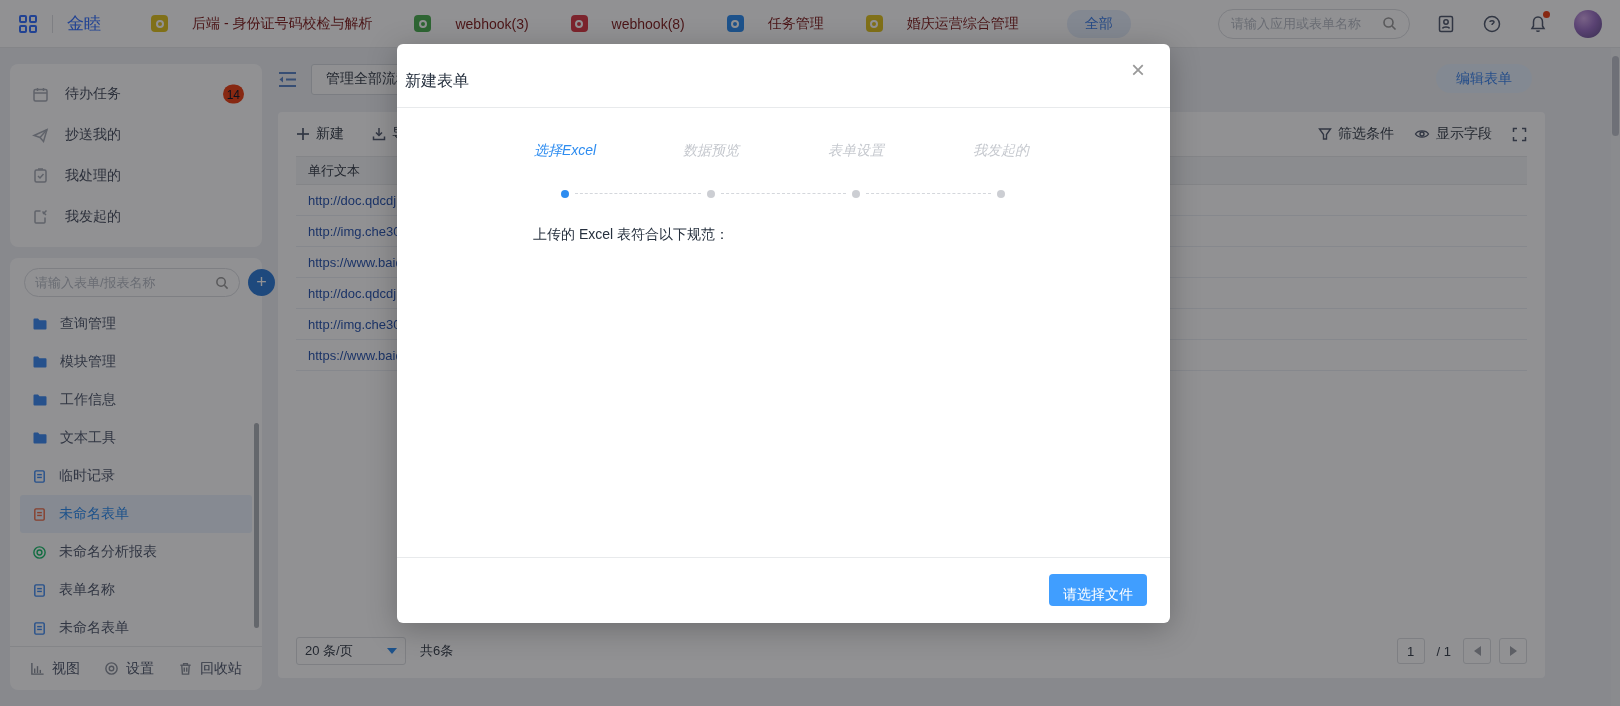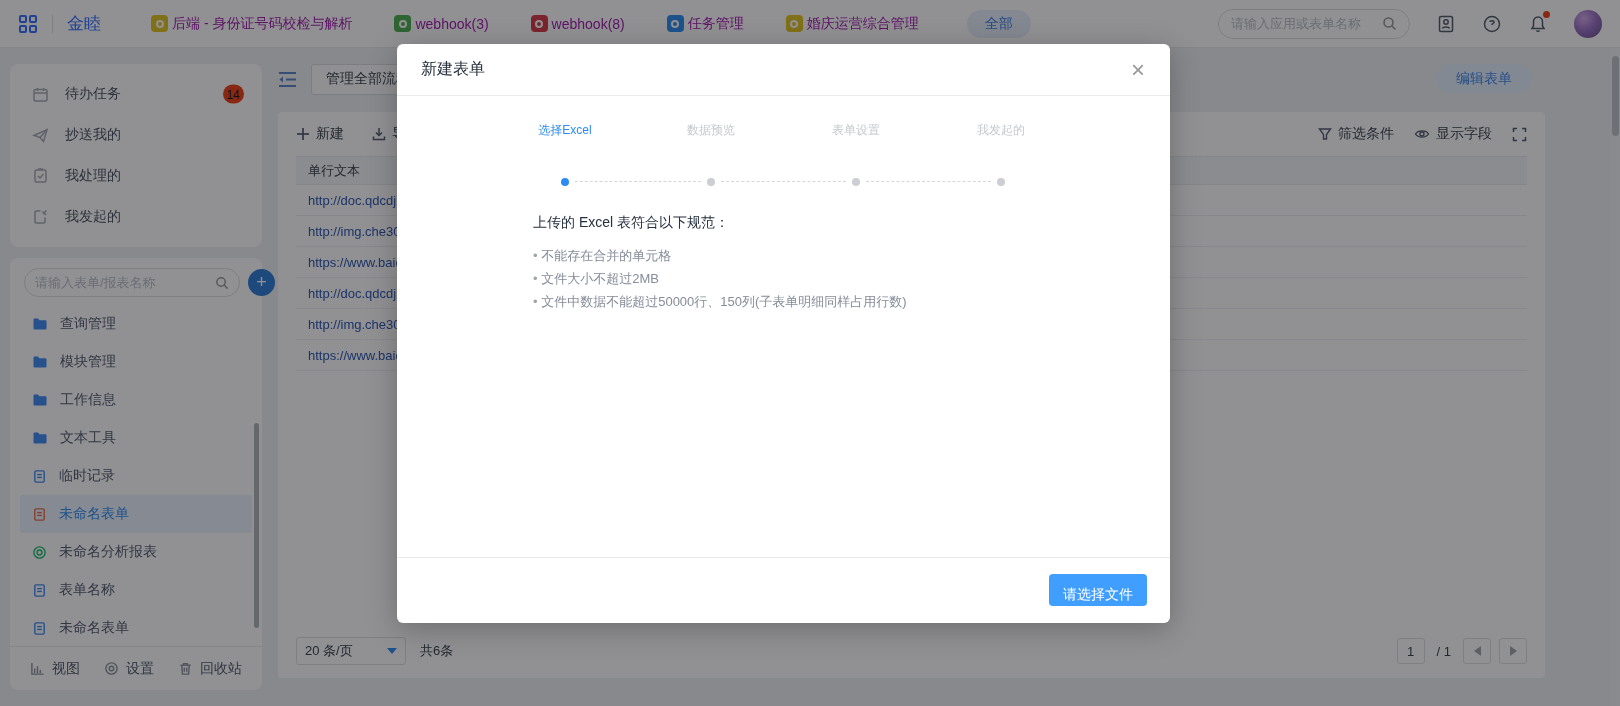--- a/index.html
+++ b/index.html
@@ -6,21 +6,21 @@
   html,body { width:1620px; height:706px; overflow:hidden; }
   body { background:#eef0f4; position:relative; }
   svg { display:block; }
 
   
   .topbar { position:absolute; left:0; top:0; width:1620px; height:48px; background:#fff;
             border-bottom:1px solid #e8eaec; display:flex; align-items:center; padding:0 18px; z-index:1; }
   .grid-icon { margin-right:14px; cursor:pointer; }
   .topbar-divider { width:1px; height:18px; background:#dcdee2; margin-right:14px; }
   .brand { color:#3370ff; font-size:17px; margin-right:50px; cursor:pointer; white-space:nowrap; }
-  .app-tab { display:flex; align-items:center; gap:4px; font-size:14px; color:#a21caf; margin-right:42px;
+  .app-tab { display:flex; align-items:center; gap:24px; font-size:14px; color:#7f1d1d; margin-right:42px;
              cursor:pointer; white-space:nowrap; }
   .app-ico { width:17px; height:17px; border-radius:4px; display:flex; align-items:center; justify-content:center; }
   .app-ico i { display:block; width:8px; height:8px; border:2px solid #fff; border-radius:50%; }
   .ico-yellow{background:#e0c420;} .ico-green{background:#4caf50;} .ico-red{background:#d93a46;} .ico-blue{background:#2d8cf0;}
   .pill-all { background:#e6eefb; color:#3d7fe8; font-size:14px; padding:5px 18px; border-radius:15px;
               margin-left:6px; cursor:pointer; white-space:nowrap; }
   .topbar-right { margin-left:auto; display:flex; align-items:center; gap:26px; }
   .topbar-search { width:192px; height:30px; border:1px solid #dcdee2; border-radius:15px; display:flex;
                    align-items:center; padding:0 12px; gap:6px; }
   .topbar-search input { border:0; outline:0; flex:1; font-size:13px; color:#0f172a; background:transparent; min-width:0; }
@@ -96,26 +96,26 @@
   .tri-r { width:0;height:0;border-top:5px solid transparent;border-bottom:5px solid transparent;border-left:7px solid #a0a4ab; }
 
   
   .page-scrollbar { position:absolute; right:0; top:48px; width:9px; height:658px; background:#f3f4f6; z-index:1; }
   .page-scroll-thumb { position:absolute; left:1px; top:8px; width:7px; height:80px; border-radius:4px; background:#c0c4cc; }
 
   
   .overlay { position:absolute; inset:0; background:rgba(10,12,16,0.45); z-index:50; }
   .modal { position:absolute; left:397px; top:44px; width:773px; height:579px; background:#fff; border-radius:6px;
            box-shadow:0 6px 30px rgba(0,0,0,.25); z-index:60; }
-  .modal-header { height:52px; border-bottom:1px solid #e8eaec; display:flex; align-items:center; padding:0 24px; }
+  .modal-header { height:52px; border-bottom:1px solid #e8eaec; display:flex; align-items:center; padding:0 8px;margin-top:12px; }
   .modal-title { font-size:16px; color:#26303e; }
   .modal-close { position:absolute; right:18px; top:12px; width:28px; height:28px; border:0; background:transparent;
                  color:#999; font-size:24px; line-height:26px; cursor:pointer; }
   .steps { position:relative; height:66px; margin-top:22px; }
-  .step-label { position:absolute; top:4px; transform:translateX(-50%); font-size:12px; white-space:nowrap; }
+  .step-label { position:absolute; top:12px; transform:translateX(-50%); font-size:14px; white-space:nowrap;font-style:italic; }
   .step-label.active { color:#2d8cf0; }
   .step-label.idle { color:#c5c8ce; }
   .step-dot { position:absolute; top:60px; width:8px; height:8px; border-radius:50%; transform:translateX(-50%); }
   .step-dot.active { background:#2d8cf0; }
   .step-dot.idle { background:#ccced3; }
   .step-line { position:absolute; top:63px; border-top:1px dashed #d4d7dc; }
   .modal-rules { margin:30px 0 0 136px; }
   .rules-title { font-size:14px; color:#26303e; }
   .rules-list { list-style:none; margin-top:12px; }
   .rules-list li { font-size:13px; color:#858c99; line-height:23px; }
@@ -511,23 +511,18 @@
     <span class="step-dot idle" style="left:314px"></span>
     <span class="step-dot idle" style="left:459px"></span>
     <span class="step-dot idle" style="left:604px"></span>
     <span class="step-line" style="left:178px;width:126px"></span>
     <span class="step-line" style="left:324px;width:125px"></span>
     <span class="step-line" style="left:469px;width:125px"></span>
   </div>
 
   <div class="modal-rules">
     <div class="rules-title">上传的 Excel 表符合以下规范：</div>
-    <ul class="rules-list">
-      <li>不能存在合并的单元格</li>
-      <li>文件大小不超过2MB</li>
-      <li>文件中数据不能超过50000行、150列(子表单明细同样占用行数)</li>
-    </ul>
   </div>
 
   <div class="modal-footer">
     <button class="choose-file-btn">请选择文件</button>
   </div>
 </div>
 
 </body></html>

